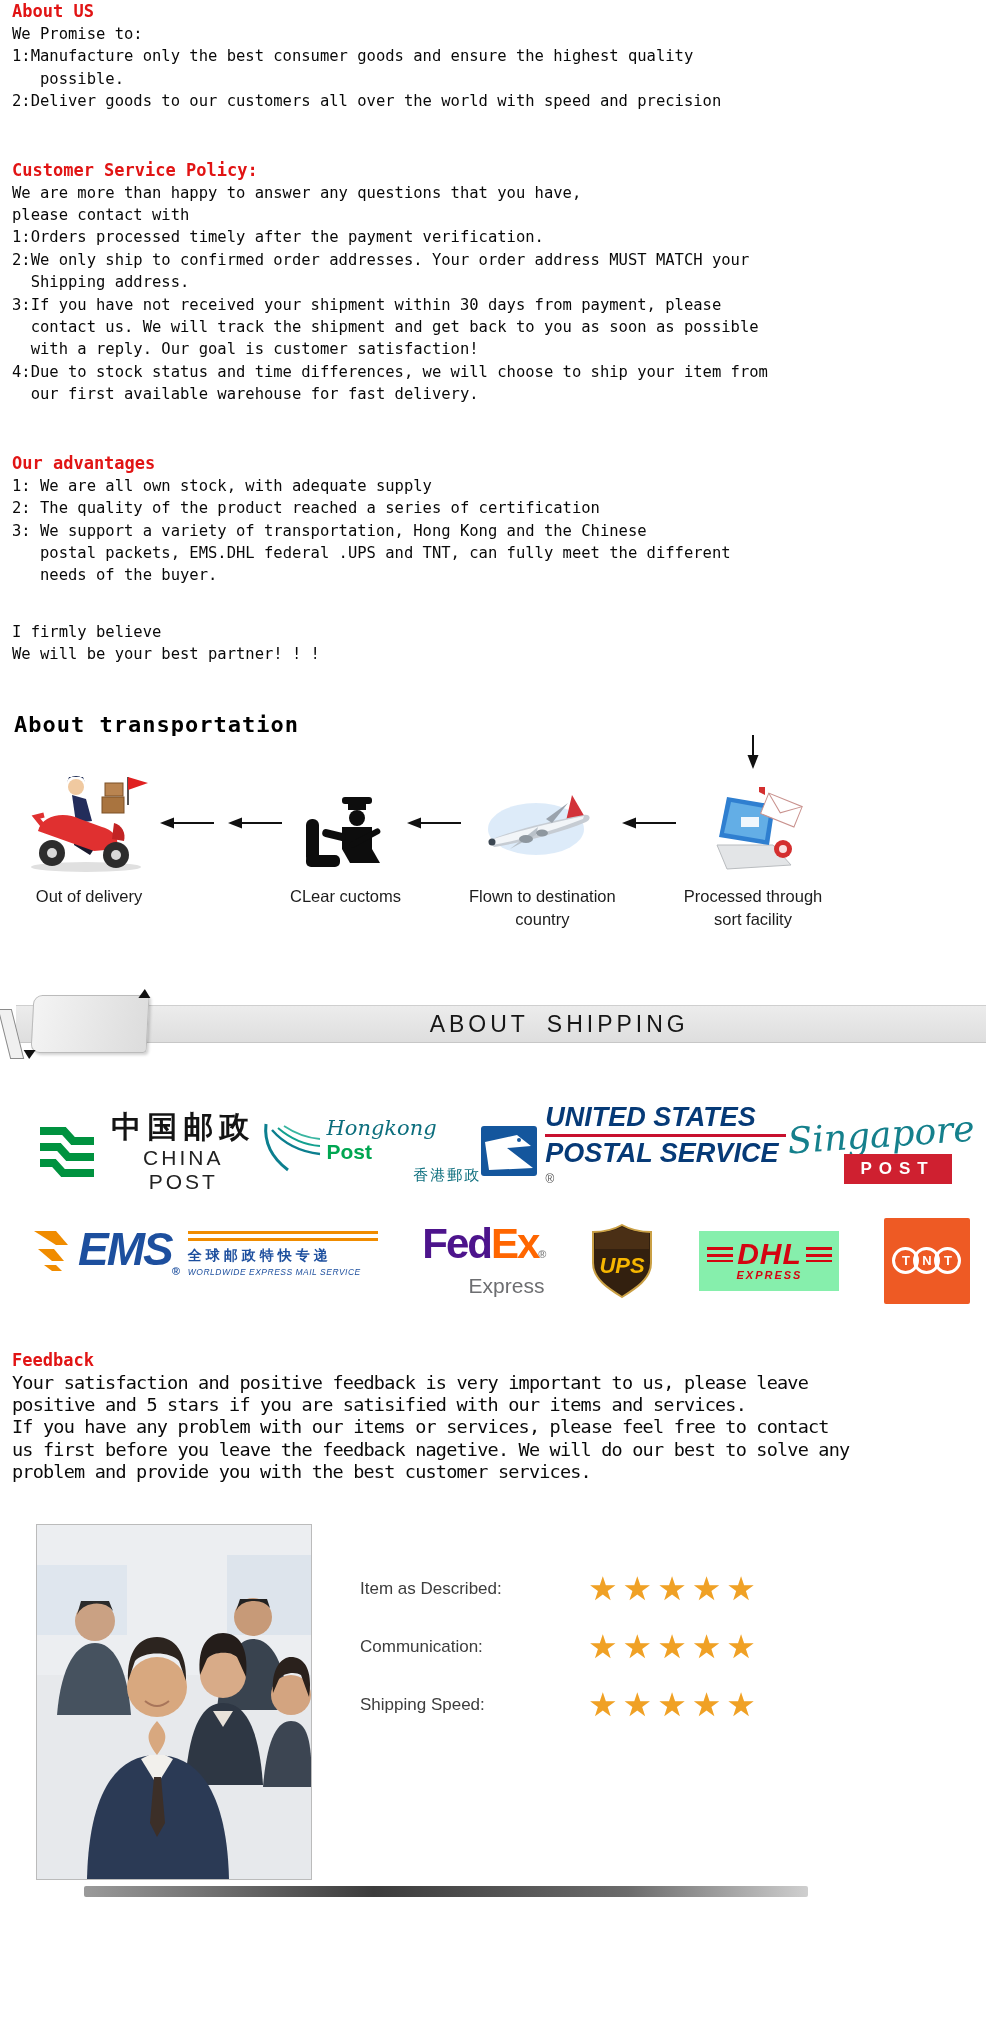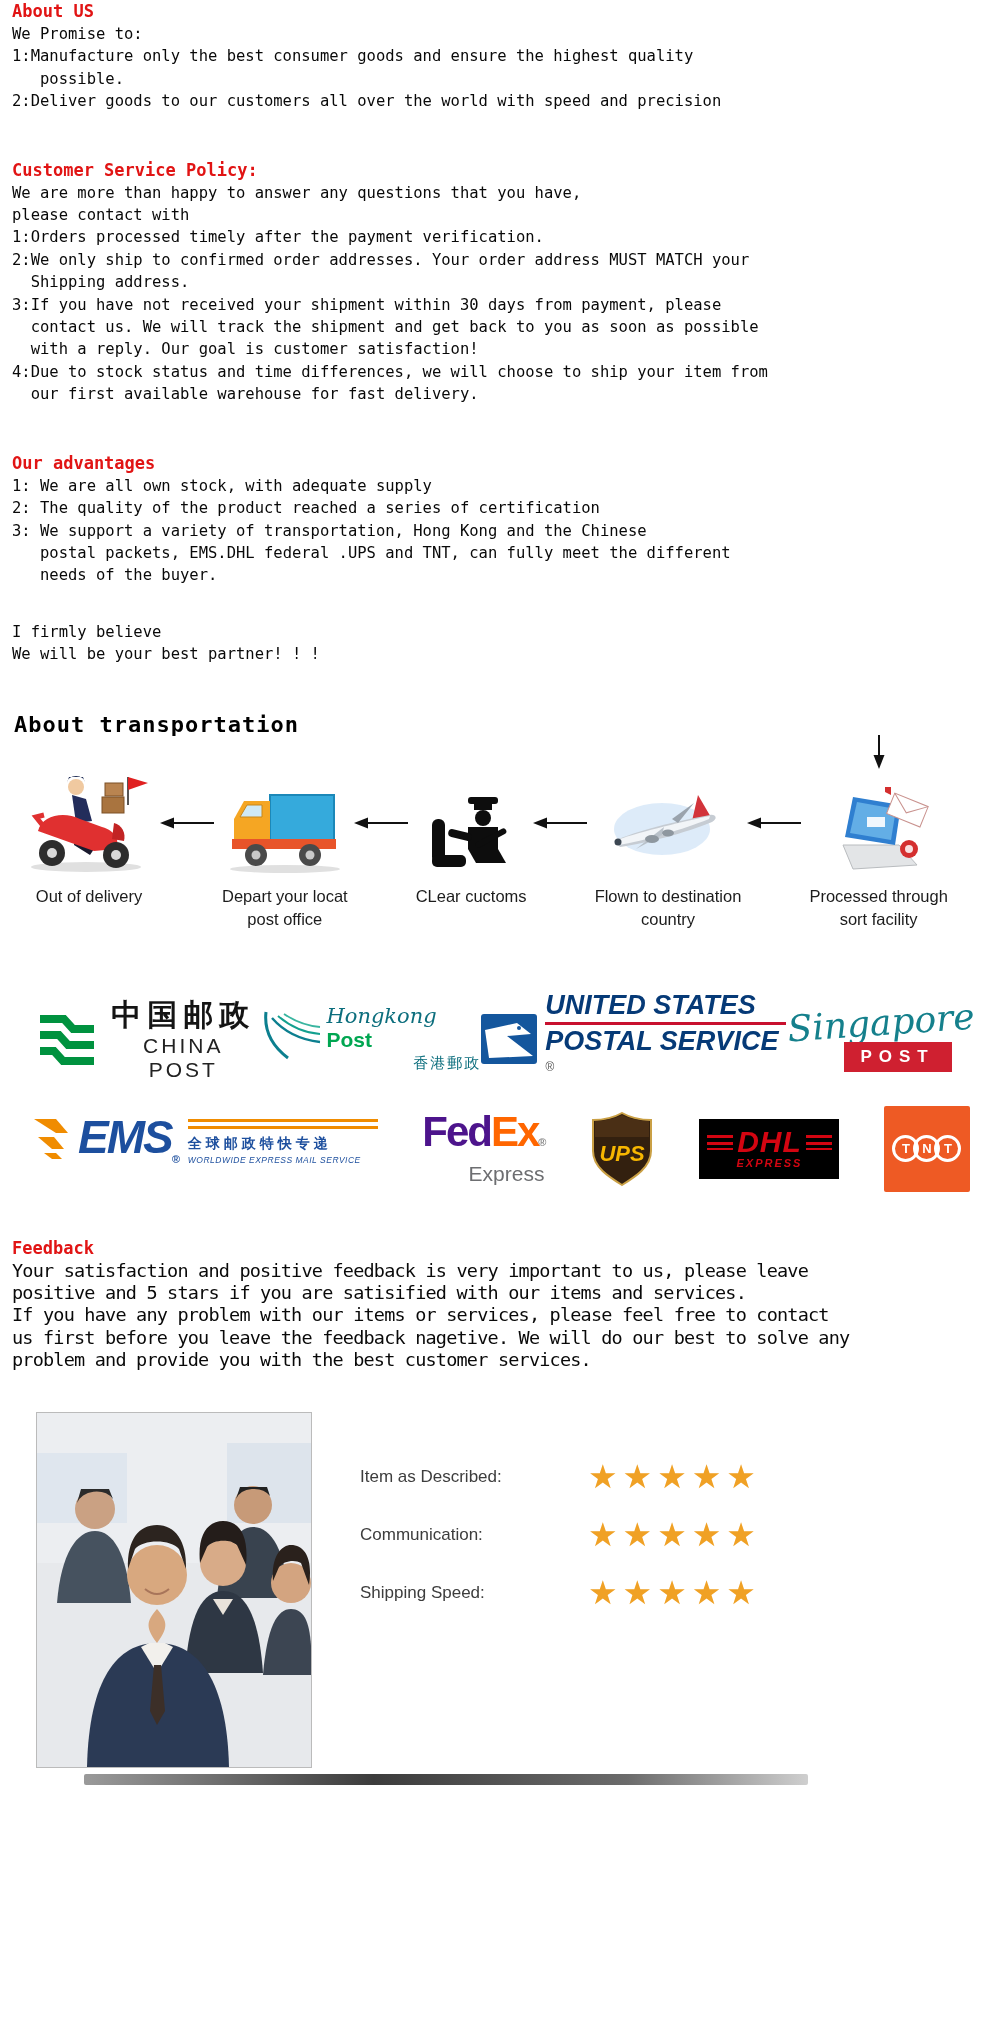--- a/index.html
+++ b/index.html
@@ -146,21 +146,21 @@
   .fedex-fed { color: #4d148c; }
   .fedex-ex { color: #ff6600; }
   .fedex-reg { font-size: 11px; color: #888; }
   .fedex-sub { text-align: right; font-size: 21px; color: #6d6e71; margin-top: 0px; }
 
   
   .ups-shield { position: relative; width: 66px; height: 76px; }
 
   
   .dhl-box {
-    width: 140px; height: 60px; background: #000000;
+    width: 140px; height: 60px; background: #86efac;
     display: flex; flex-direction: column; align-items: center; justify-content: center;
   }
   .dhl-line { display: flex; align-items: center; }
   .dhl-dash { width: 26px; height: 15px;
     background: repeating-linear-gradient(180deg, #d40511 0 3px, transparent 3px 6.5px); }
   .dhl-name { font-size: 30px; font-weight: 900; font-style: italic; color: #d40511; letter-spacing: 1px; margin: 0 4px; line-height: 28px; }
   .dhl-sub { font-size: 11px; font-style: italic; font-weight: bold; color: #d40511; letter-spacing: 2px; margin-top: 1px; }
 
   
   .tnt-box {
@@ -267,37 +267,20 @@
         <div class="step-label">Out of delivery</div>
       </div>
 
       <div class="flow-arrow">
         <svg width="56" height="14" viewBox="0 0 56 14">
           <line x1="54" y1="7" x2="12" y2="7" stroke="#111" stroke-width="2"></line>
           <polygon points="0,7 14,1.5 14,12.5" fill="#111"></polygon>
         </svg>
       </div>
 
-      <div class="step">
-        <div class="icon-box">
-          <svg width="118" height="86" viewBox="0 0 118 86">
-            <ellipse cx="59" cy="80" rx="55" ry="4" fill="#e0e0e0"></ellipse>
-            <rect x="44" y="6" width="64" height="46" fill="#35aadc" stroke="#1c88b8" stroke-width="2"></rect>
-            <path d="M8 30 L18 12 H44 V52 H8 Z" fill="#f5a623"></path>
-            <path d="M14 28 L21 16 H36 V28 Z" fill="#cfe9f5" stroke="#c7871b"></path>
-            <rect x="6" y="50" width="104" height="10" fill="#e8542a"></rect>
-            <circle cx="30" cy="66" r="11" fill="#4a4a4a"></circle>
-            <circle cx="30" cy="66" r="4.5" fill="#c9c9c9"></circle>
-            <circle cx="84" cy="66" r="11" fill="#4a4a4a"></circle>
-            <circle cx="84" cy="66" r="4.5" fill="#c9c9c9"></circle>
-          </svg>
-        </div>
-        <div class="step-label">Depart your locat
-post office</div>
-      </div>
 
       <div class="flow-arrow">
         <svg width="56" height="14" viewBox="0 0 56 14">
           <line x1="54" y1="7" x2="12" y2="7" stroke="#111" stroke-width="2"></line>
           <polygon points="0,7 14,1.5 14,12.5" fill="#111"></polygon>
         </svg>
       </div>
 
       <div class="step">
         <div class="icon-box">
@@ -371,20 +354,25 @@
             <path d="M62 4 l6 0 l0 8 l-6 -3 Z" fill="#d42f2f"></path>
           </svg>
         </div>
         <div class="step-label">Processed through
 sort facility</div>
       </div>
 
     </div>
   </div>
 
+  <div class="banner">
+    <div class="banner-tail"></div>
+    <div class="banner-fold"></div>
+    <div class="banner-label">ABOUT SHIPPING</div>
+  </div>
 
   <div class="carriers">
 
     <div class="c-row c-row1">
 
       <div class="logo">
         <span>
           <svg width="66" height="62" viewBox="0 0 66 62">
             <path d="M6 13 h24 l9 10 h21" stroke="#00923f" stroke-width="8" fill="none"></path>
             <path d="M6 29 h19 l9 10 h26" stroke="#00923f" stroke-width="8" fill="none"></path>

